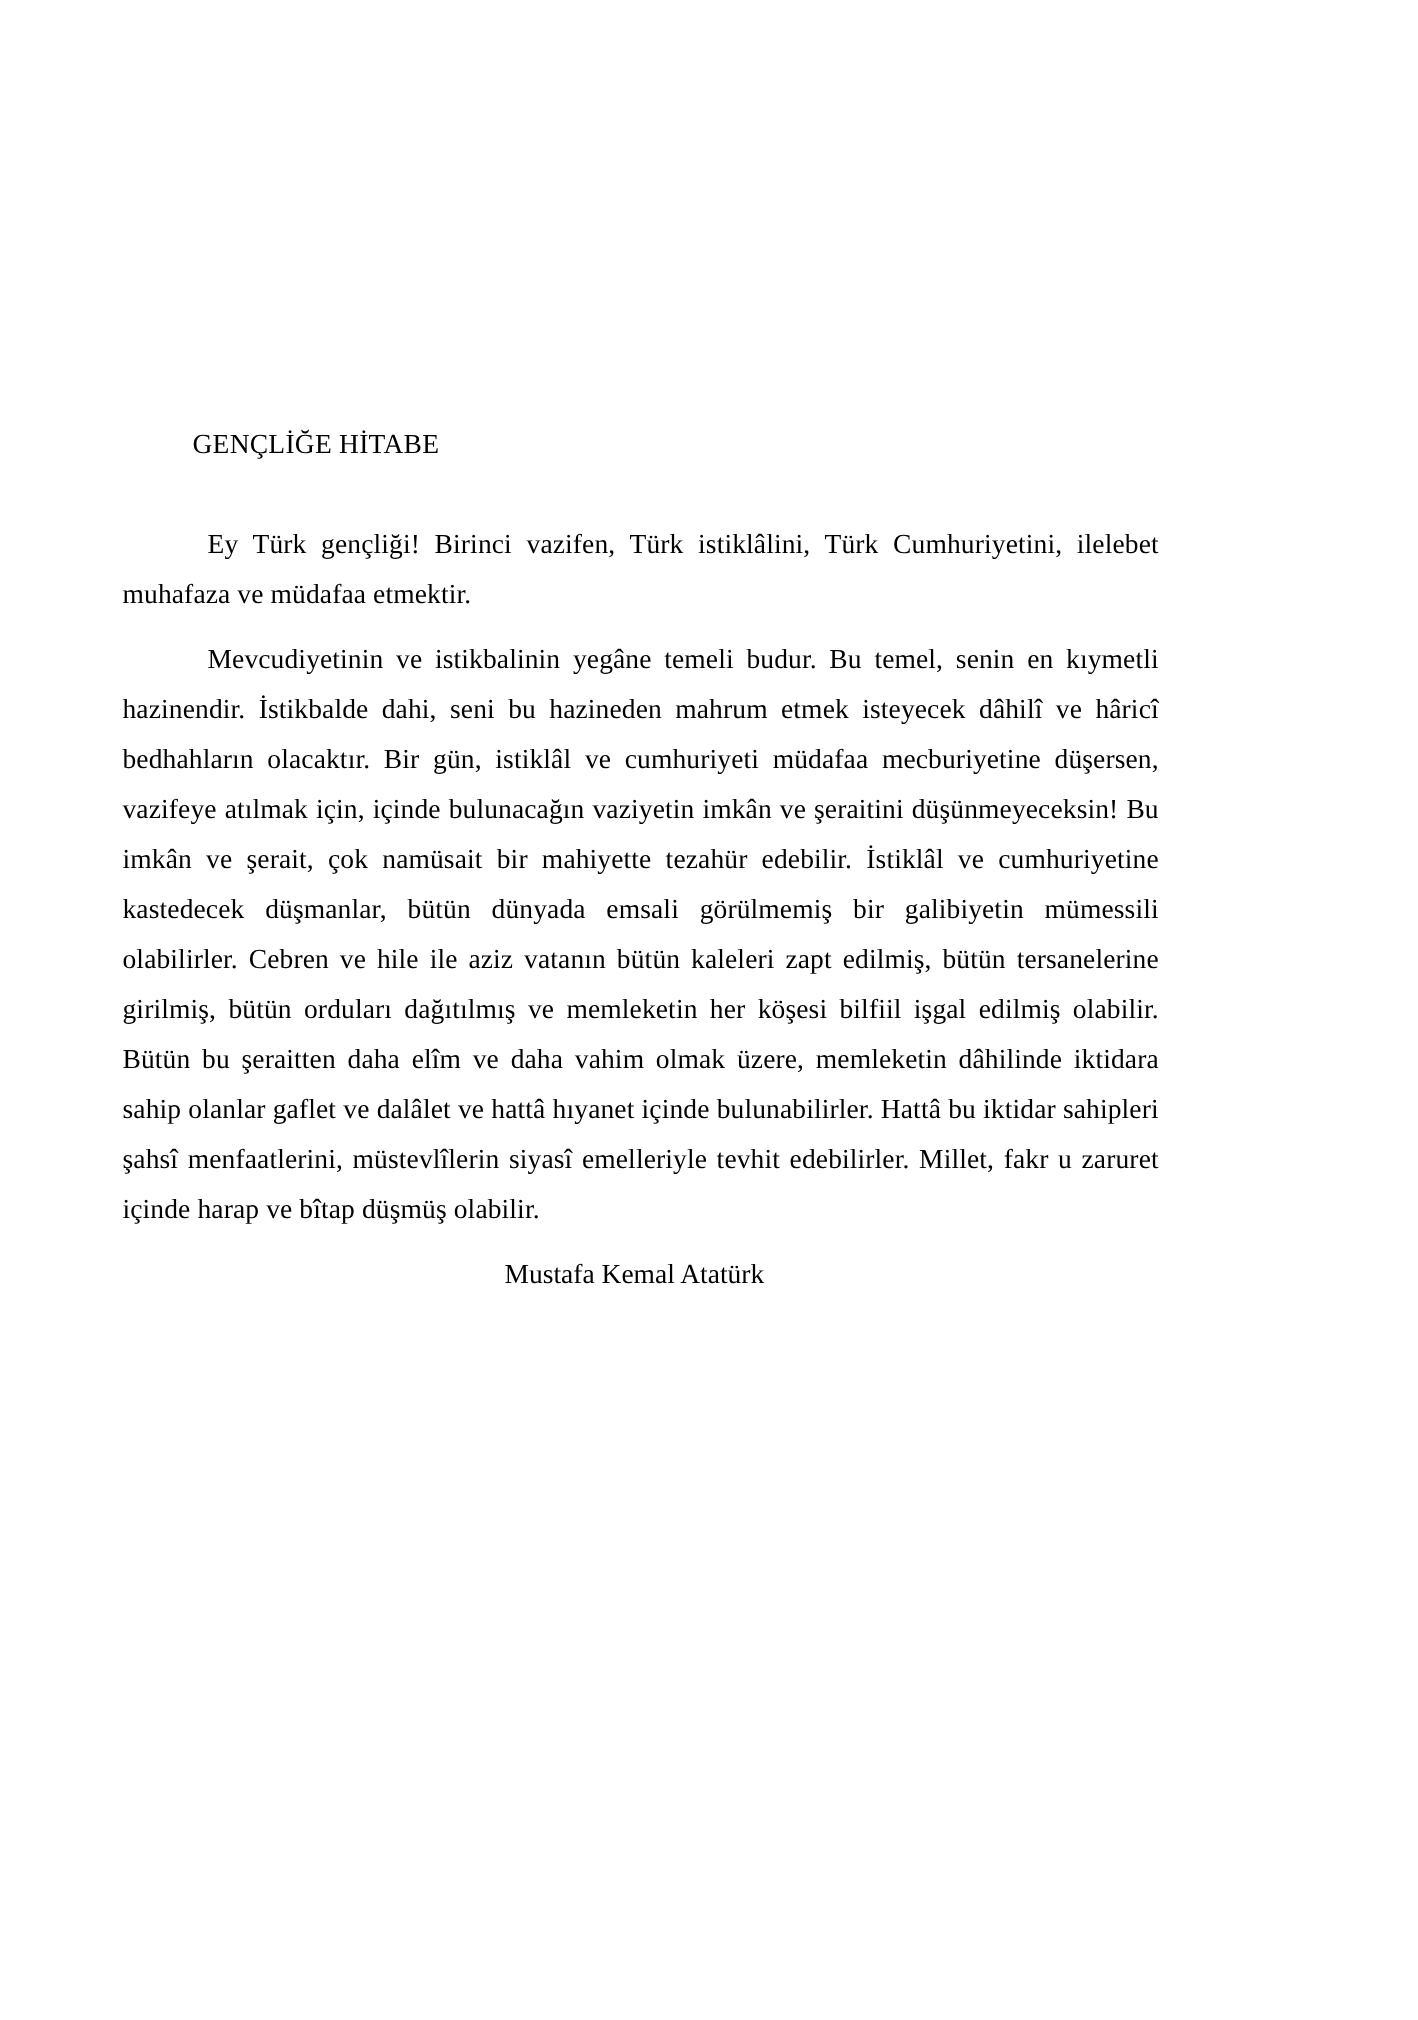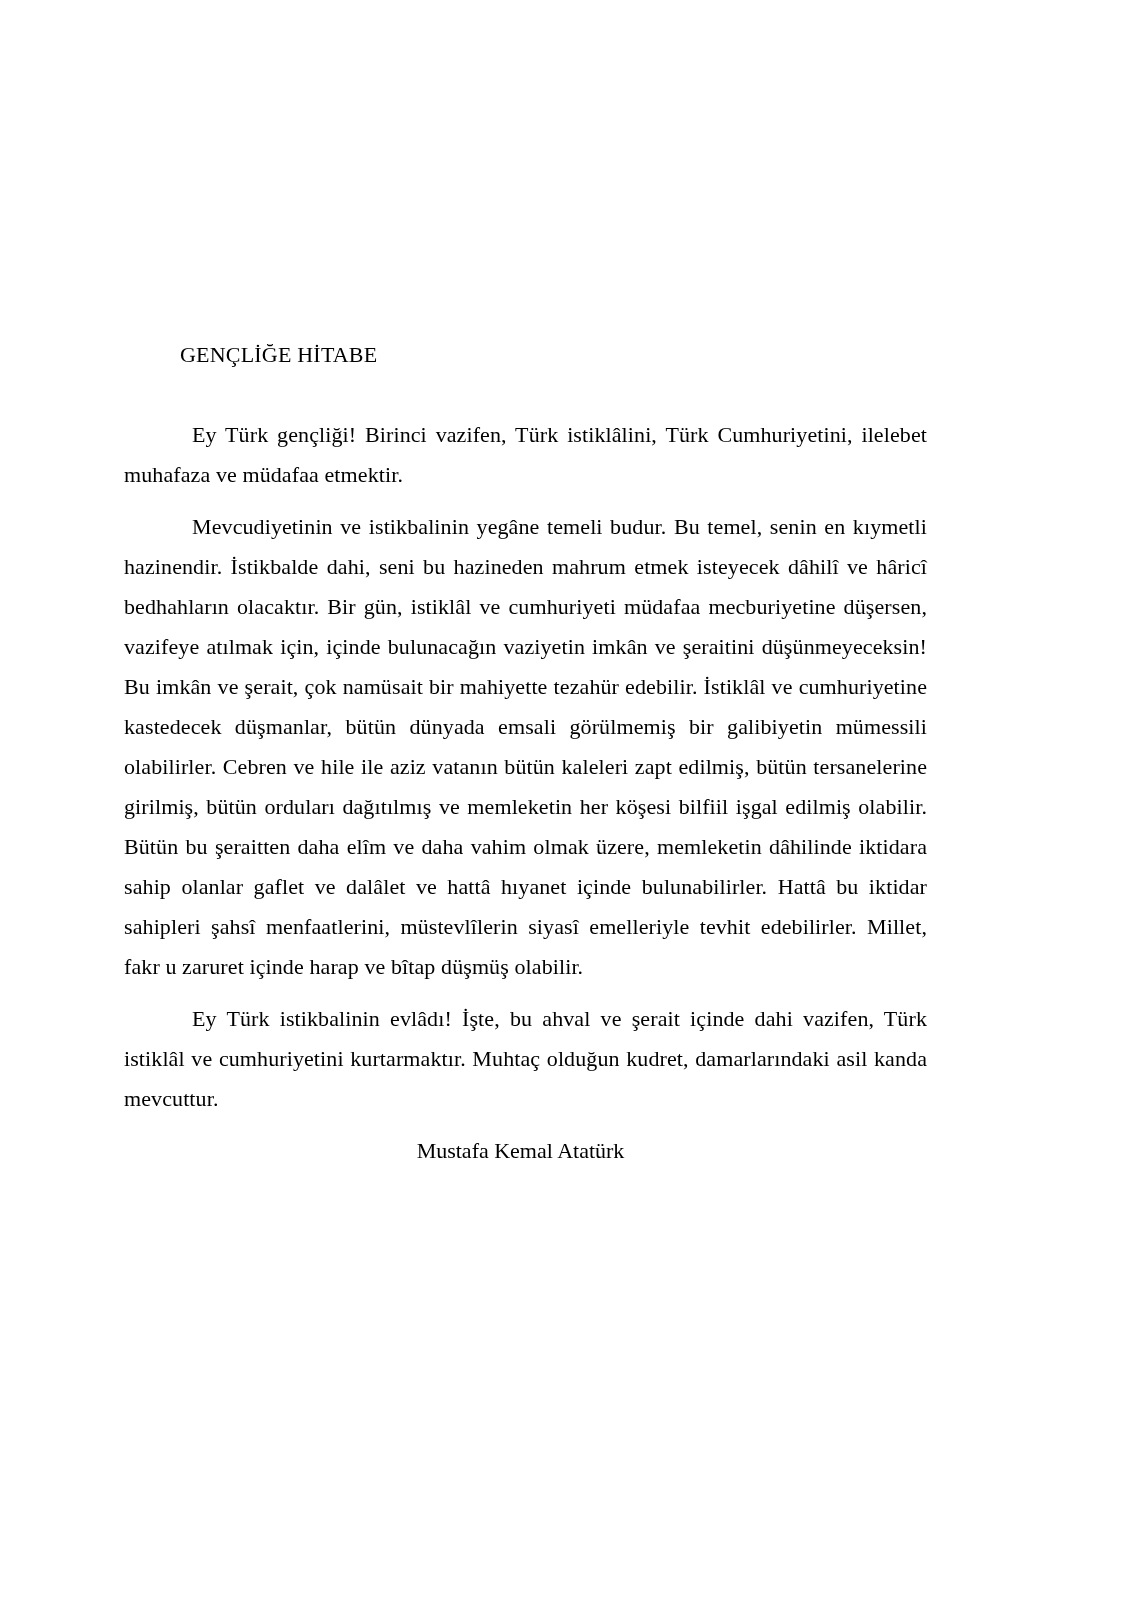--- a/index.html
+++ b/index.html
@@ -7,21 +7,21 @@
     padding: 0;
     background: #ffffff;
   }
   .page {
     position: relative;
     width: 1134px;
     height: 1616px;
     margin: 0 auto;
     background: #ffffff;
     box-sizing: border-box;
-    padding: 335px 195px 0 112px;
+    padding: 335px 195px 0 86px;
     font-family: "Liberation Serif", "DejaVu Serif", serif;
     color: #000000;
     overflow: hidden;
   }
   .doc-title {
     font-size: 22px;
     font-weight: normal;
     line-height: 40px;
     margin: 0 0 40px 0;
     text-indent: 68px;
@@ -46,16 +46,15 @@
 </head>
 <body>
 
 <div class="page">
   <h1 class="doc-title">GENÇLİĞE HİTABE</h1>
 
   <p class="doc-paragraph">Ey Türk gençliği! Birinci vazifen, Türk istiklâlini, Türk Cumhuriyetini, ilelebet muhafaza ve müdafaa etmektir.</p>
 
   <p class="doc-paragraph">Mevcudiyetinin ve istikbalinin yegâne temeli budur. Bu temel, senin en kıymetli hazinendir. İstikbalde dahi, seni bu hazineden mahrum etmek isteyecek dâhilî ve hâricî bedhahların olacaktır. Bir gün, istiklâl ve cumhuriyeti müdafaa mecburiyetine düşersen, vazifeye atılmak için, içinde bulunacağın vaziyetin imkân ve şeraitini düşünmeyeceksin! Bu imkân ve şerait, çok namüsait bir mahiyette tezahür edebilir. İstiklâl ve cumhuriyetine kastedecek düşmanlar, bütün dünyada emsali görülmemiş bir galibiyetin mümessili olabilirler. Cebren ve hile ile aziz vatanın bütün kaleleri zapt edilmiş, bütün tersanelerine girilmiş, bütün orduları dağıtılmış ve memleketin her köşesi bilfiil işgal edilmiş olabilir. Bütün bu şeraitten daha elîm ve daha vahim olmak üzere, memleketin dâhilinde iktidara sahip olanlar gaflet ve dalâlet ve hattâ hıyanet içinde bulunabilirler. Hattâ bu iktidar sahipleri şahsî menfaatlerini, müstevlîlerin siyasî emelleriyle tevhit edebilirler. Millet, fakr u zaruret içinde harap ve bîtap düşmüş olabilir.</p>
 
-  <p class="doc-paragraph">Ey Türk istikbalinin evlâdı! İşte, bu ahval ve şerait içinde dahi vazifen, Türk istiklâl ve cumhuriyetini kurtarmaktır. Muhtaç olduğun kudret, damarlarındaki asil kanda mevcuttur.</p>
 
   <div class="doc-signature">Mustafa Kemal Atatürk</div>
 </div>
 
 </body></html>

